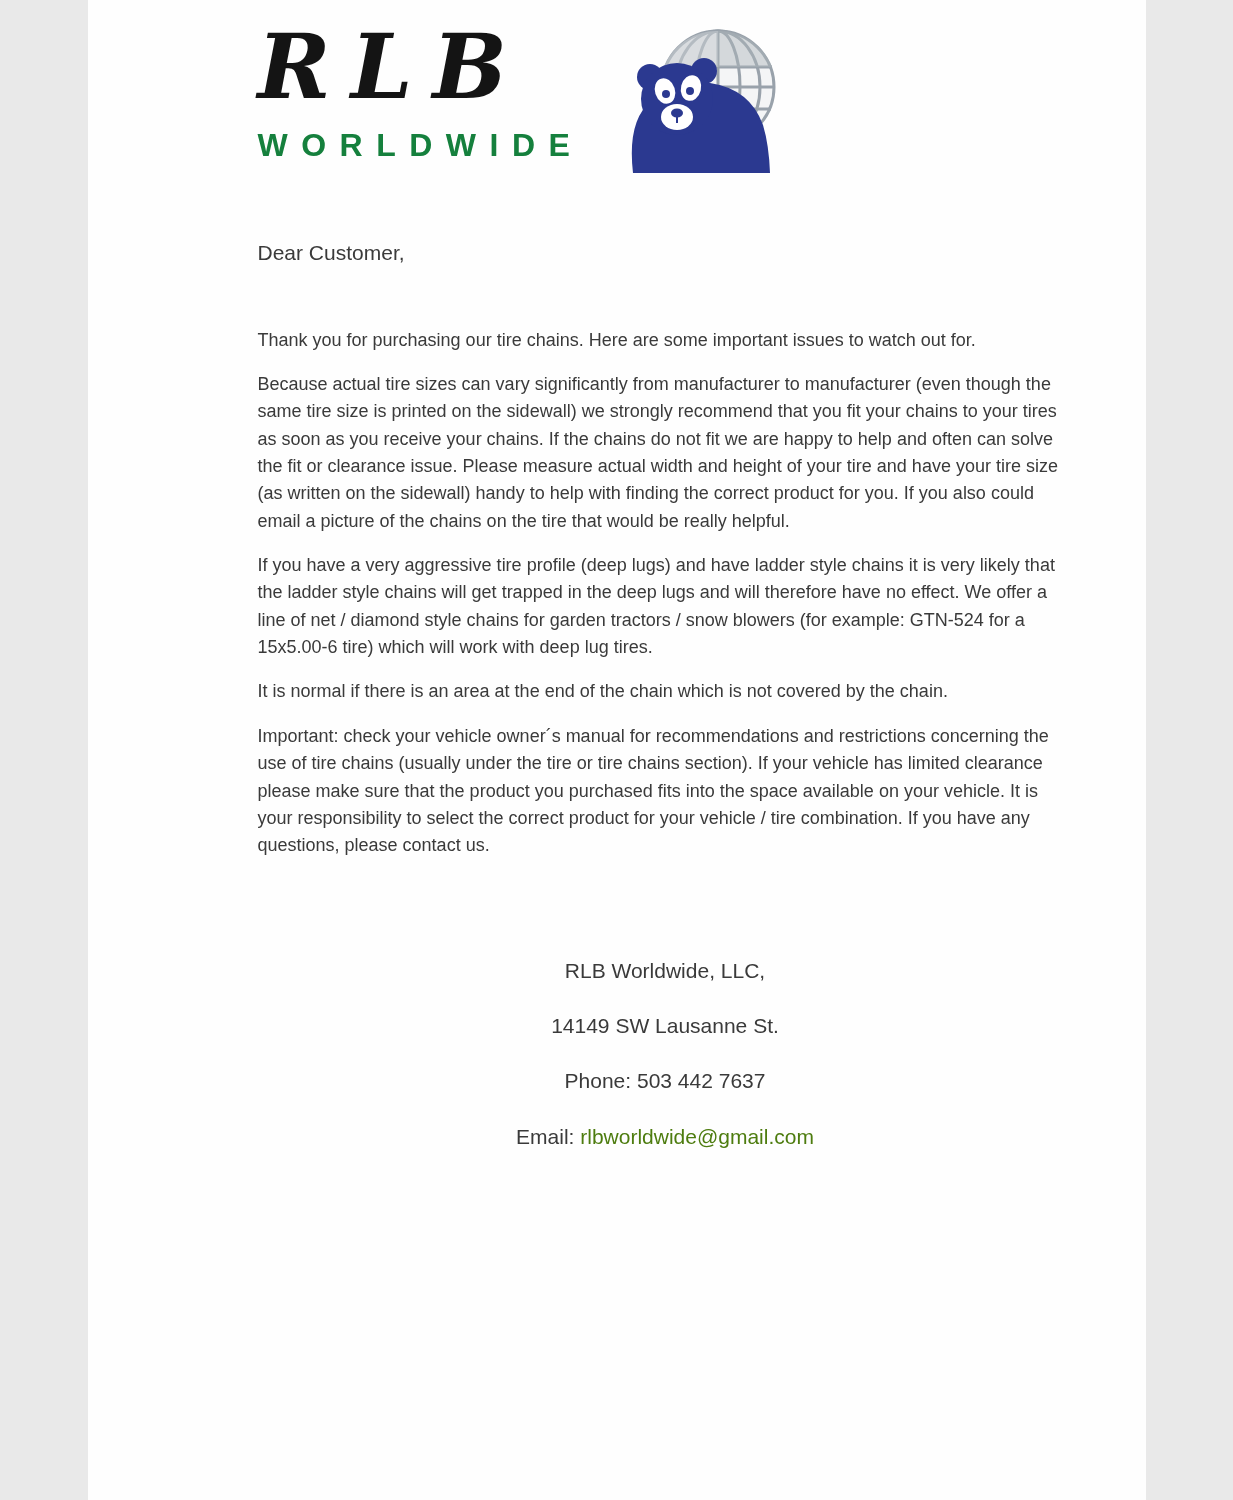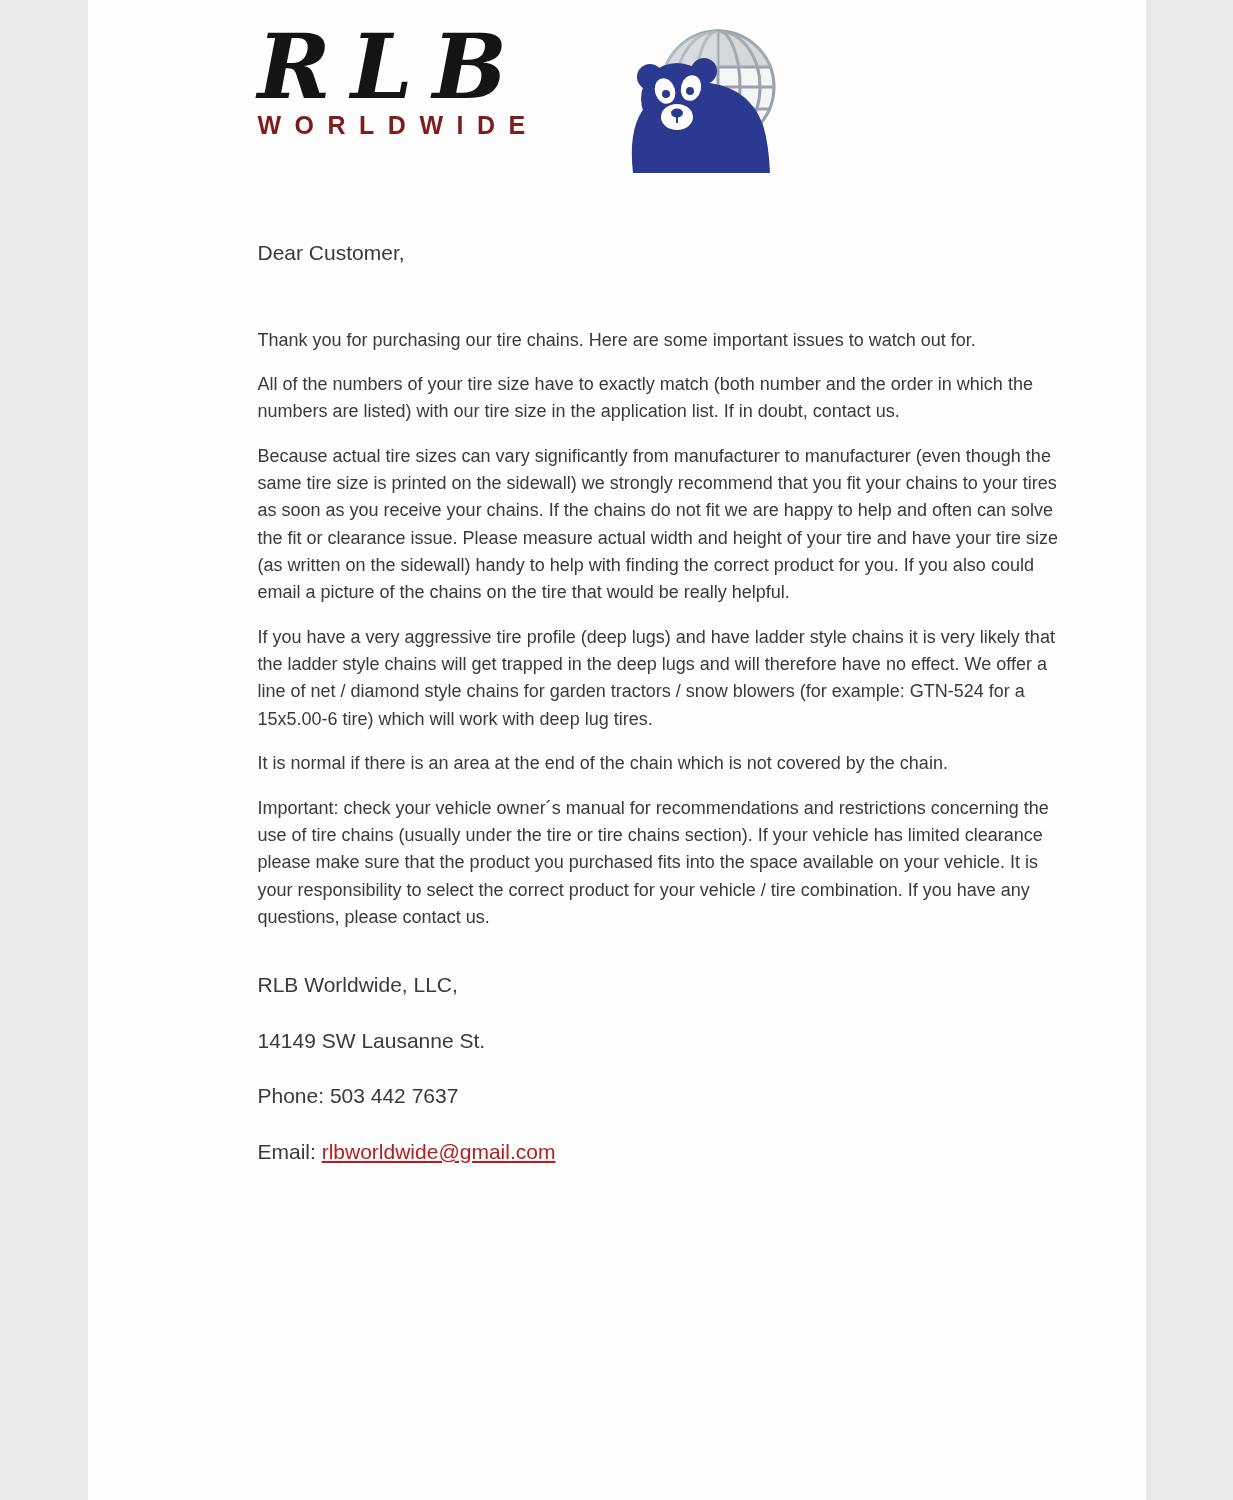--- a/index.html
+++ b/index.html
@@ -38,24 +38,24 @@
     font-size: 88px;
     line-height: 0.95;
     letter-spacing: 20px;
     color: #141414;
     transform: scaleY(1.02);
     white-space: nowrap;
   }
   .logo-worldwide {
     font-family: "Liberation Sans", sans-serif;
     font-weight: bold;
-    font-size: 25px;
+    font-size: 32px;
     letter-spacing: 13.5px;
-    color: #7f1d1d;
-    margin-top: 2px;
+    color: #15803d;
+    margin-top: 18px;
     white-space: nowrap;
   }
   .logo-mark {
     margin-left: 2px;
     margin-top: 0px;
   }
 
   
   .salutation {
     margin: 62px 0 0 0;
@@ -63,29 +63,28 @@
     line-height: 1.5;
   }
   .letter-body { margin-top: 58px; }
   .letter-body p {
     margin: 0 0 17px 0;
     font-size: 18px;
     line-height: 1.52;
   }
 
   
-  .contact { margin-top: 39px; }
+  .contact { margin-top: 96px; text-align: center; }
   .contact p {
     margin: 0 0 26px 0;
     font-size: 21px;
     line-height: 1.4;
   }
   .email-link {
-    color: #b91c1c;
-    text-decoration: underline;
+    color: #4d7c0f;
     cursor: pointer;
   }
 </style>
 </head>
 <body>
 
 <div class="page">
   <div class="content">
 
     <div class="logo">
@@ -128,21 +127,20 @@
             <path d="M 72 92 L 72 98" stroke="#2b3990" stroke-width="2"></path>
           </g>
         </svg>
       </div>
     </div>
 
     <p class="salutation">Dear Customer,</p>
 
     <div class="letter-body">
       <p>Thank you for purchasing our tire chains.  Here are some important issues to watch out for.</p>
-      <p>All of the numbers of your tire size have to exactly match (both number and the order in which the numbers are listed) with our tire size in the application list. If in doubt, contact us.</p>
       <p>Because actual tire sizes can vary significantly from manufacturer to manufacturer (even though the same tire size is printed on the sidewall) we strongly recommend that you fit your chains to your tires as soon as you receive your chains. If the chains do not fit we are happy to help and often can solve the fit or clearance issue. Please measure actual width and height of your tire and have your tire size (as written on the sidewall) handy to help with finding the correct product for you. If you also could email a picture of the chains on the tire that would be really helpful.</p>
       <p>If you have a very aggressive tire profile (deep lugs) and have ladder style chains it is very likely that the ladder style chains will get trapped in the deep lugs and will therefore have no effect. We offer a line of net / diamond style chains for garden tractors / snow blowers (for example: GTN-524 for a 15x5.00-6 tire) which will work with deep lug tires.</p>
       <p>It is normal if there is an area at the end of the chain which is not covered by the chain.</p>
       <p>Important: check your vehicle owner´s manual for recommendations and restrictions concerning the use of tire chains (usually under the tire or tire chains section). If your vehicle has limited clearance please make sure that the product you purchased fits into the space available on your vehicle.  It is your responsibility to select the correct product for your vehicle / tire combination. If you have any questions, please contact us.</p>
     </div>
 
     <div class="contact">
       <p>RLB Worldwide, LLC,</p>
       <p>14149 SW Lausanne St.</p>
       <p>Phone: 503 442 7637</p>

